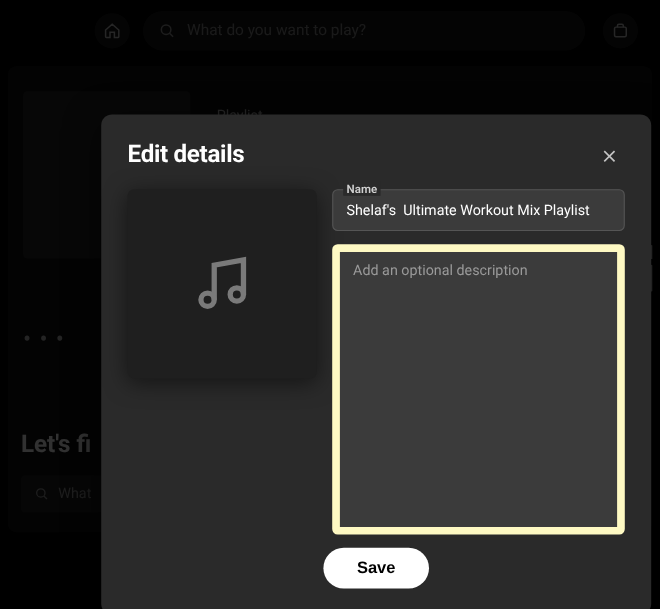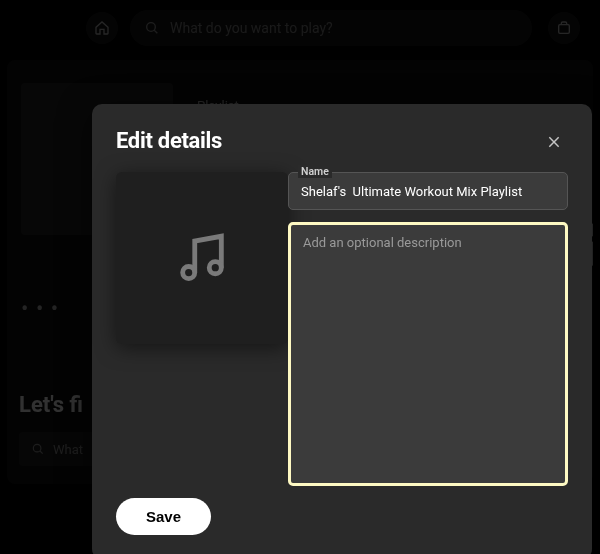--- a/index.html
+++ b/index.html
@@ -83,45 +83,45 @@
     display: flex; flex-direction: column;
   }
   .modal-head { display: flex; justify-content: space-between; align-items: flex-start; }
   .modal-title { font-size: 22px; font-weight: 700; letter-spacing: -.3px; }
   .close {
     width: 28px; height: 28px; border-radius: 50%;
     display: flex; align-items: center; justify-content: center;
     color: #c4c4c4; cursor: pointer;
   }
 
-  .modal-body { display: flex; gap: 0; margin-top: 16px; flex: 1; min-height: 0; }
+  .modal-body { display: flex; gap: 14px; margin-top: 16px; flex: 1; min-height: 0; }
   .cover {
     width: 172px; height: 172px; background: #1f1f1f; border-radius: 6px;
     display: flex; align-items: center; justify-content: center; flex: none;
     box-shadow: 0 4px 20px rgba(0,0,0,.5);
   }
   .fields { flex: 1; display: flex; flex-direction: column; gap: 12px; }
   .field-wrap { position: relative; }
   .field-label {
     position: absolute; top: -7px; left: 10px; font-size: 10.5px; font-weight: 600;
     color: #d0d0d0; background: #2a2a2a; padding: 0 3px;
   }
   .name-input {
     width: 100%; height: 38px; background: #3b3b3b; border: 1px solid #555;
     border-radius: 5px; padding: 0 12px; color: #fff; font-size: 13px;
     font-family: inherit; outline: none;
   }
   .desc-input {
     width: 100%; flex: 1; min-height: 110px; resize: none;
-    background: #3b3b3b; border: 3px solid #fef9c3; border-radius: 5px;
+    background: #3b3b3b; border: 7px solid #fef9c3; border-radius: 5px;
     padding: 10px 12px; color: #fff; font-size: 13px; font-family: inherit; outline: none;
   }
   .desc-input::placeholder, .name-input::placeholder { color: #9a9a9a; }
 
-  .modal-foot { margin-top: 12px; display: flex; flex-direction: row; align-items: center; gap: 28px; }
+  .modal-foot { margin-top: 12px; display: flex; flex-direction: column; align-items: center; gap: 28px; }
   .save {
     background: #fff; color: #000; border: none; border-radius: 24px;
     padding: 10px 30px; font-size: 15px; font-weight: 700; cursor: pointer;
   }
   .legal {
     font-size: 10.5px; font-weight: 700; line-height: 1.45; color: #fff;
     align-self: stretch; text-align: left;
   }
 
   svg { display: block; }

